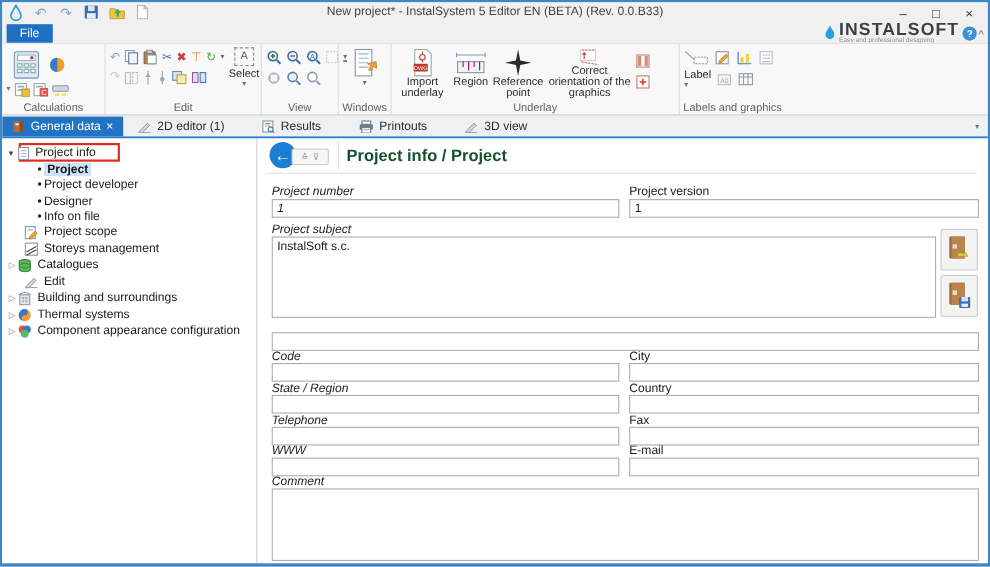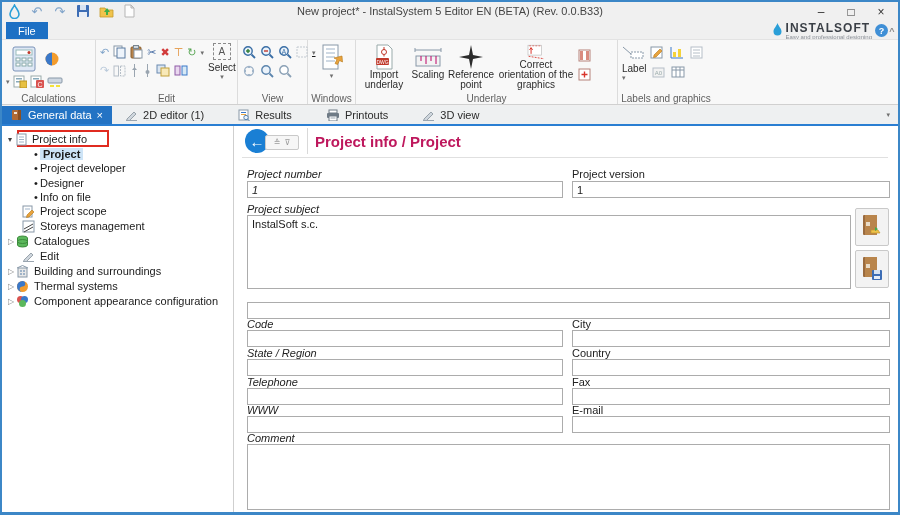--- a/index.html
+++ b/index.html
@@ -15,21 +15,21 @@
   .qat .qbtn { width:16px; height:16px; display:flex; align-items:center; justify-content:center; }
   .titletext { position:absolute; left:0; right:0; top:3px; text-align:center; color:#444; font-size:11px; }
   .wctrls { position:absolute; right:2px; top:0; display:flex; }
   .wctrl { width:30px; height:19px; display:flex; align-items:center; justify-content:center; color:#333; font-size:12px; cursor:default; }
   
   .tabrow { position:absolute; left:0; top:20px; right:0; height:17px; background:#f0f0f0; }
   .rtab { position:absolute; top:0; height:17px; display:flex; align-items:center; padding:0 12px; font-size:11px; }
   .rtab.file { left:4px; background:#1d70c4; color:#fff; }
   .rtab.main { left:52px; background:#fafafa; color:#1d5fa0; border:1px solid #d5d5d5; border-bottom:none; }
   .brand { position:absolute; right:26px; top:0px; display:flex; align-items:flex-start; gap:3px; }
-  .brand .bname { font-size:12px; font-weight:bold; color:#3a3f46; letter-spacing:1px; line-height:12px; }
+  .brand .bname { font-size:16px; font-weight:bold; color:#3a3f46; letter-spacing:1px; line-height:12px; }
   .brand .btag { font-size:6px; color:#8a8f96; line-height:6px; }
   .helpbtn { position:absolute; right:10px; top:2px; width:13px; height:13px; border-radius:50%; background:#3f8fd6; color:#fff; font-size:9px; font-weight:bold; display:flex; align-items:center; justify-content:center; }
   .collapsebtn { position:absolute; right:0px; top:2px; width:10px; height:13px; color:#8a8a8a; font-size:9px; font-weight:bold; display:flex; align-items:center; justify-content:center; }
   
   .ribbon { position:absolute; left:0; top:37px; right:0; height:66px; background:#f8f8f8; border-top:1px solid #e3e3e3; border-bottom:1px solid #d0d0d0; display:flex; }
   .rgroup { position:relative; border-right:1px solid #dcdcdc; padding:3px 4px 13px 4px; height:100%; }
   .glabel { position:absolute; bottom:0; left:0; right:0; text-align:center; font-size:10px; color:#5f5f5f; }
   .irow { display:flex; align-items:center; gap:4px; }
   .gl { font-size:13px; line-height:13px; color:#7fa3c9; }
   .glsm { font-size:11px; line-height:11px; }
@@ -55,21 +55,21 @@
   .arrow.exp { color:#404040; font-size:8px; }
   .bullet { font-size:11px; width:8px; text-align:center; }
   .redbox { position:absolute; left:15px; top:4px; width:92px; height:17px; border:2px solid #e02b20; pointer-events:none; }
   .selrow { background:#cde4f7; font-weight:bold; padding:0 3px; }
   
   .formpanel { position:absolute; left:233px; top:0; right:0; bottom:0; background:#fff; }
   .fhead { position:absolute; left:0; top:0; right:0; height:31px; }
   .backbtn { position:absolute; left:10px; top:3px; width:24px; height:24px; border-radius:50%; background:#1a7fd4; color:#fff; display:flex; align-items:center; justify-content:center; font-size:15px; font-weight:bold; }
   .navsmall { position:absolute; left:30px; top:9px; width:34px; height:15px; border:1px solid #c9c9c9; background:#f6f6f6; border-radius:2px; display:flex; align-items:center; justify-content:center; gap:4px; color:#9a9a9a; font-size:8px; }
   .headdiv { position:absolute; left:72px; top:2px; width:1px; height:26px; background:#d9d9d9; }
-  .ftitle { position:absolute; left:80px; top:7px; font-size:15px; font-weight:bold; color:#be185d; }
+  .ftitle { position:absolute; left:80px; top:7px; font-size:15px; font-weight:bold; color:#14532d; }
   .hline { position:absolute; left:7px; right:10px; top:31px; height:1px; background:#e0e0e0; }
   .flabel { position:absolute; height:13px; font-size:11px; color:#222; }
   .inp { position:absolute; height:17px; border:1px solid #acacac; background:#fff; font-family:"Liberation Sans",sans-serif; font-size:11px; padding:0 4px; color:#1a1a1a; }
   textarea.inp { resize:none; padding:2px 4px; }
   .colL { left:12px; width:316px;font-style:italic; }
   .colR { left:337px; width:318px; }
   .fullW { left:12px; width:643px; }
   .sidebtn { position:absolute; left:620px; width:34px; height:38px; border:1px solid #c9c9c9; background:#f3f3f3; border-radius:2px; display:flex; align-items:center; justify-content:center; }
 </style>
 </head>
@@ -342,21 +342,21 @@
             <line x1="2" y1="4" x2="2" y2="8" stroke="#8898a8"></line>
             <line x1="28" y1="4" x2="28" y2="8" stroke="#8898a8"></line>
             <rect x="3" y="12" width="24" height="10" fill="#f3f3f3" stroke="#8898a8"></rect>
             <g stroke="#b06">
               <line x1="8" y1="12" x2="8" y2="17"></line>
               <line x1="13" y1="12" x2="13" y2="20"></line>
               <line x1="18" y1="12" x2="18" y2="17"></line>
               <line x1="23" y1="12" x2="23" y2="20"></line>
             </g>
           </svg>
-        <span>Scaling</span>
+        <span>Region</span>
       </div>
       <div class="bigbtn" style="width:46px;">
         <svg width="26" height="26" viewBox="0 0 26 26">
             <path d="M13 1 L15 11 L25 13 L15 15 L13 25 L11 15 L1 13 L11 11 Z" fill="#2b2b2b"></path>
           </svg>
         <span>Reference point</span>
       </div>
       <div class="bigbtn" style="width:84px;">
         <svg width="30" height="26" viewBox="0 0 30 26">
             <rect x="2" y="2" width="22" height="16" fill="#fff" stroke="#b5b5b5"></rect>

